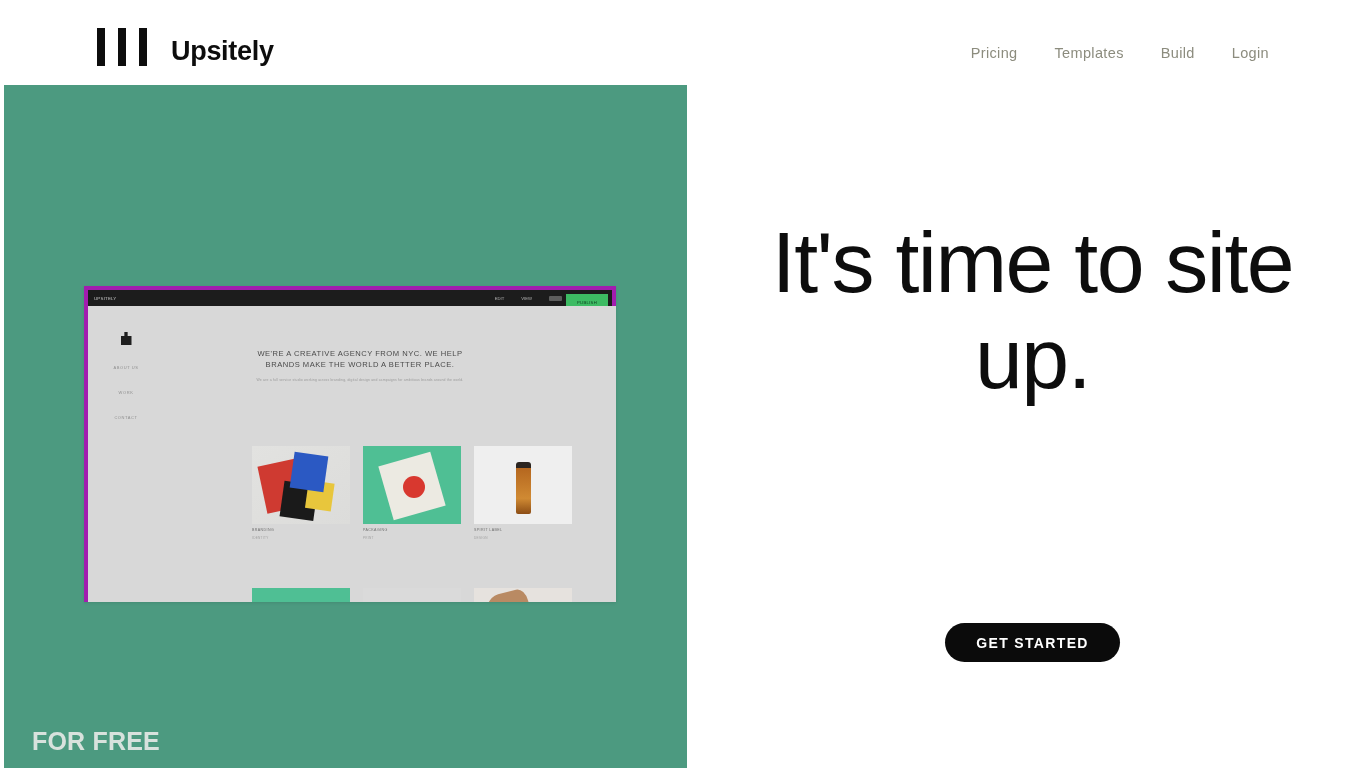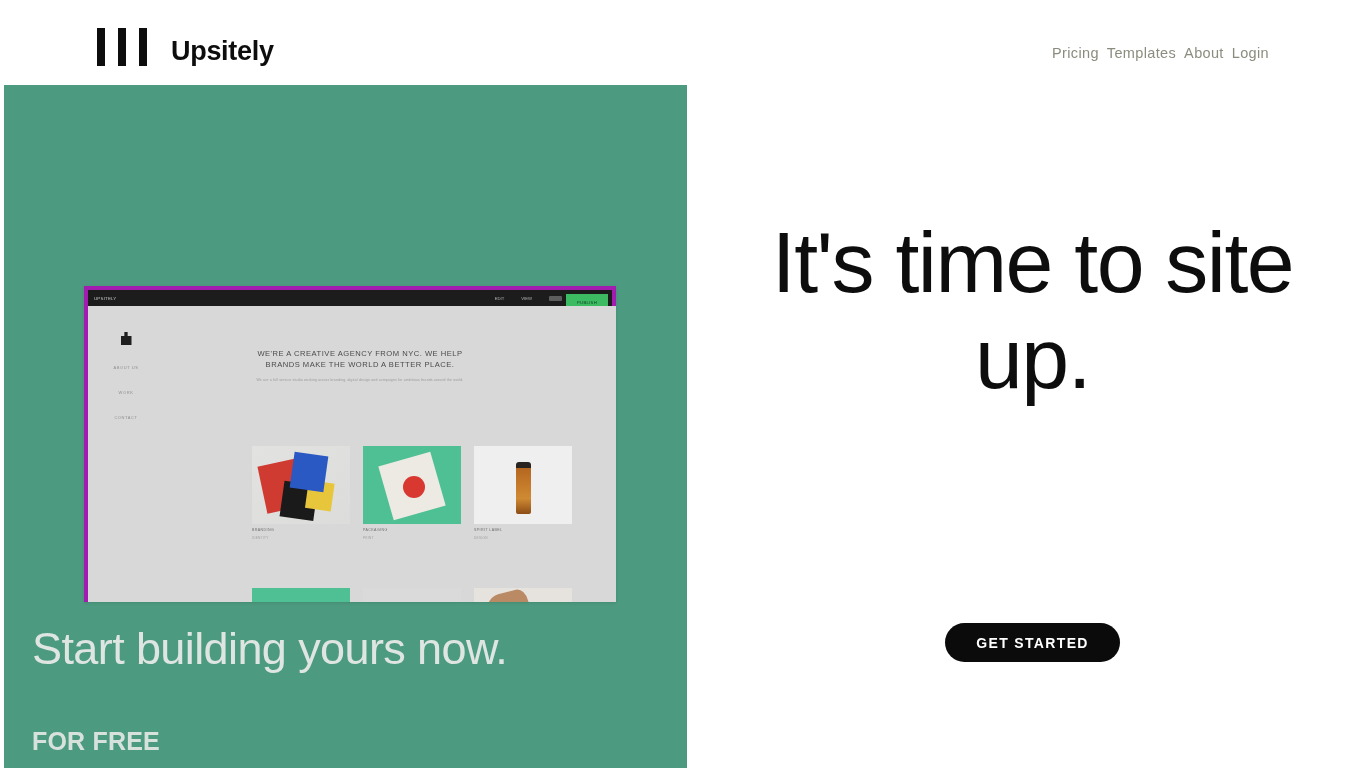--- a/index.html
+++ b/index.html
@@ -48,20 +48,21 @@
     color: #0d0d0d;
     letter-spacing: -0.3px;
     line-height: 38px;
   }
   .nav {
     position: absolute;
     right: 93px;
     top: 33px;
     display: flex;
     align-items: center;
+    gap: 29px;
   }
   .nav-item {
     font-size: 14.5px;
     color: #8c8c7e;
     letter-spacing: 0.35px;
     text-decoration: none;
     white-space: nowrap;
     cursor: pointer;
   }
 
@@ -391,21 +392,21 @@
       <span class="bar"></span>
         <span class="bar"></span>
         <span class="bar"></span>
     </span>
     <span class="brand-name">Upsitely</span>
   </div>
 
   <nav class="nav">
     <a class="nav-item">Pricing</a>
     <a class="nav-item">Templates</a>
-    <a class="nav-item">About</a>
+    <a class="nav-item">Build</a>
     <a class="nav-item">Login</a>
   </nav>
 </div>
 
 <div class="green-panel">
 
   <div class="mockup">
     <div class="mk-toolbar">
       <span class="mk-tb-left">UPSITELY</span>
       <span class="mk-tb-right">
@@ -459,21 +460,20 @@
         <div class="mk-card">
           <div class="mk-thumb t5"></div>
         </div>
         <div class="mk-card">
           <div class="mk-thumb t6"></div>
         </div>
       </div>
     </div>
   </div>
 
-  <div class="green-headline">Start building yours now.</div>
   <div class="green-sub">FOR FREE</div>
 </div>
 
 <div class="right-panel">
   <h1 class="hero-title">It's time to site up.</h1>
   <div class="cta-wrap">
     <button class="cta-button">GET STARTED</button>
   </div>
 </div>
 

